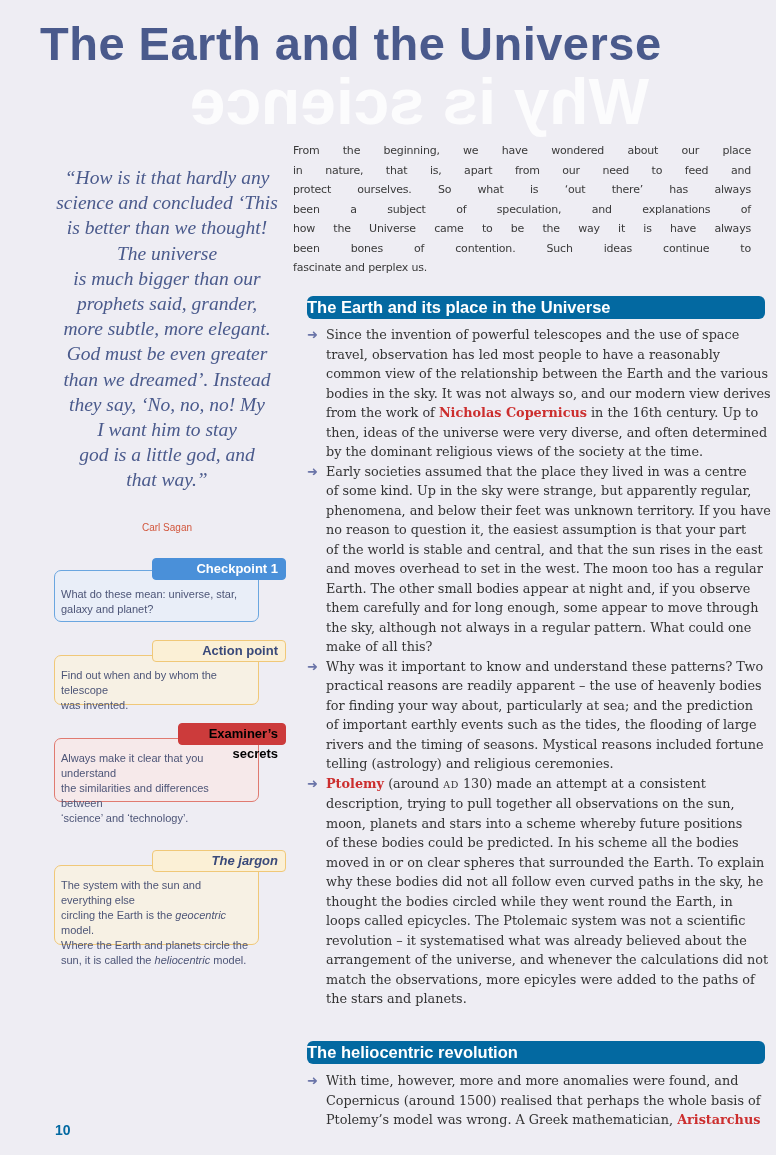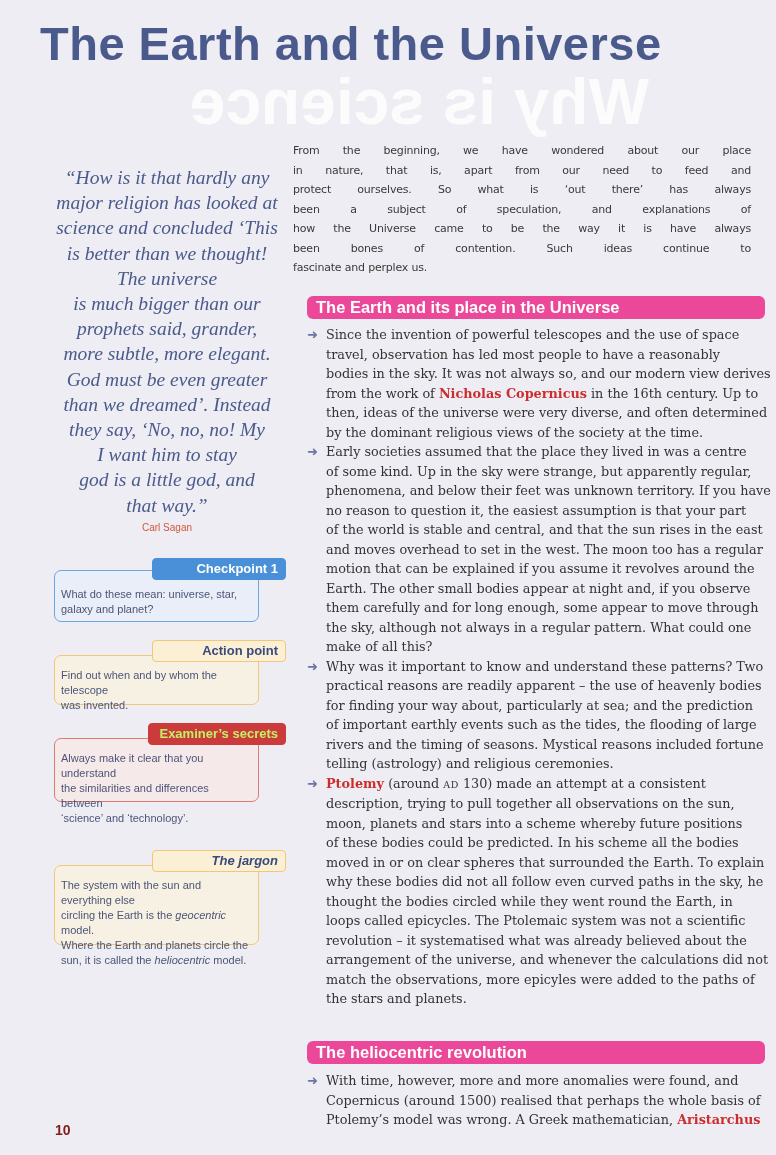--- a/index.html
+++ b/index.html
@@ -45,41 +45,41 @@
     border-radius: 4px; border: 1px solid;
     font-family: "Liberation Sans", sans-serif; font-weight: bold;
     font-size: 13px; line-height: 20px; text-align: right;
     box-sizing: border-box; padding: 0 7px;
   }
   .checkpoint { top: 570px; height: 52px; border-color: #6aa6e0; background: #e9eef8; padding-top: 16px; }
   .checkpoint .note-tab { top: -13px; width: 134px; background: #4a90d9; border-color: #4a90d9; color: #ffffff; }
   .action { top: 655px; height: 50px; border-color: #f0c878; background: #f7f1e4; padding-top: 12px; }
   .action .note-tab { top: -16px; width: 134px; background: #fbf0d6; border-color: #f0c878; color: #3a4a7a; }
   .examiner { top: 738px; height: 64px; border-color: #e07a70; background: #f6e9ea; padding-top: 12px; }
-  .examiner .note-tab { top: -16px; width: 138px; background: #cc3b3b; border-color: #cc3b3b; color: #bef264; }
+  .examiner .note-tab { top: -16px; width: 108px; background: #cc3b3b; border-color: #cc3b3b; color: #000000; }
   .jargon { top: 865px; height: 80px; border-color: #f0c878; background: #f7f1e4; padding-top: 12px; }
   .jargon .note-tab { top: -16px; width: 134px; background: #fbf0d6; border-color: #f0c878; color: #3a4a7a; font-style: italic; }
   .page-number {
     position: absolute; left: 55px; top: 1122px;
     font-family: "Liberation Sans", sans-serif; font-weight: bold;
-    font-size: 14px; color: #7f1d1d;
+    font-size: 14px; color: #0369a1;
   }
   
   .intro {
     position: absolute; left: 293px; top: 141px; width: 458px;
     font-family: "DejaVu Sans", sans-serif; font-size: 11px; line-height: 19.5px;
     color: #3a3a3a; text-align: justify; letter-spacing: -0.2px;
   }
   .intro-line { display: block; text-align: justify; text-align-last: justify; white-space: nowrap; }
   .intro-line.last { text-align-last: left; }
   .section-bar {
     position: absolute; left: 307px; width: 458px; height: 23px;
-    background: #ec4899; border-radius: 6px;
-    font-family: "Liberation Sans", sans-serif; font-weight: bold;
-    font-size: 16.5px; color: #ffffff; line-height: 23px; padding-left: 9px;
+    background: #0369a1; border-radius: 6px;
+    font-family: "Liberation Sans", sans-serif; font-weight: bold;
+    font-size: 16.5px; color: #ffffff; line-height: 23px; 
     box-sizing: border-box;
   }
   .bar1 { top: 296px; }
   .bar2 { top: 1041px; }
   .bullets {
     position: absolute; left: 307px; width: 462px;
     font-family: "DejaVu Serif", serif; font-size: 12.8px; line-height: 19.5px;
     color: #333333;
   }
   .bullets1 { top: 325px; }
@@ -94,21 +94,20 @@
   .sc { font-size: 9.5px; letter-spacing: 0.5px; }
 </style>
 </head>
 <body>
 
 <h1 class="page-title">The Earth and the Universe</h1>
 <div class="ghost">Why is science</div>
 
 <div class="quote">
   <span class="quote-line">“How is it that hardly any</span>
-  <span class="quote-line">major religion has looked at</span>
   <span class="quote-line">science and concluded ‘This</span>
   <span class="quote-line">is better than we thought!</span>
   <span class="quote-line">The universe</span>
   <span class="quote-line">is much bigger than our</span>
   <span class="quote-line">prophets said, grander,</span>
   <span class="quote-line">more subtle, more elegant.</span>
   <span class="quote-line">God must be even greater</span>
   <span class="quote-line">than we dreamed’. Instead</span>
   <span class="quote-line">they say, ‘No, no, no! My</span>
   <span class="quote-line">I want him to stay</span>
@@ -155,34 +154,34 @@
   <span class="intro-line">been bones of contention. Such ideas continue to</span>
   <span class="intro-line last">fascinate and perplex us.</span>
 </div>
 
 <div class="section-bar bar1">The Earth and its place in the Universe</div>
 <div class="bullets bullets1">
   <div class="bullet">
     <span class="arrow">➜</span>
     <span class="bl">Since the invention of powerful telescopes and the use of space</span>
     <span class="bl">travel, observation has led most people to have a reasonably</span>
+    <span class="bl">common view of the relationship between the Earth and the various</span>
     <span class="bl">bodies in the sky. It was not always so, and our modern view derives</span>
     <span class="bl"><span>from the work of </span><span class="hl">Nicholas Copernicus</span><span> in the 16th century. Up to</span></span>
     <span class="bl">then, ideas of the universe were very diverse, and often determined</span>
     <span class="bl">by the dominant religious views of the society at the time.</span>
   </div>
   <div class="bullet">
     <span class="arrow">➜</span>
     <span class="bl">Early societies assumed that the place they lived in was a centre</span>
     <span class="bl">of some kind. Up in the sky were strange, but apparently regular,</span>
     <span class="bl">phenomena, and below their feet was unknown territory. If you have</span>
     <span class="bl">no reason to question it, the easiest assumption is that your part</span>
     <span class="bl">of the world is stable and central, and that the sun rises in the east</span>
     <span class="bl">and moves overhead to set in the west. The moon too has a regular</span>
-    <span class="bl">motion that can be explained if you assume it revolves around the</span>
     <span class="bl">Earth. The other small bodies appear at night and, if you observe</span>
     <span class="bl">them carefully and for long enough, some appear to move through</span>
     <span class="bl">the sky, although not always in a regular pattern. What could one</span>
     <span class="bl">make of all this?</span>
   </div>
   <div class="bullet">
     <span class="arrow">➜</span>
     <span class="bl">Why was it important to know and understand these patterns? Two</span>
     <span class="bl">practical reasons are readily apparent – the use of heavenly bodies</span>
     <span class="bl">for finding your way about, particularly at sea; and the prediction</span>

